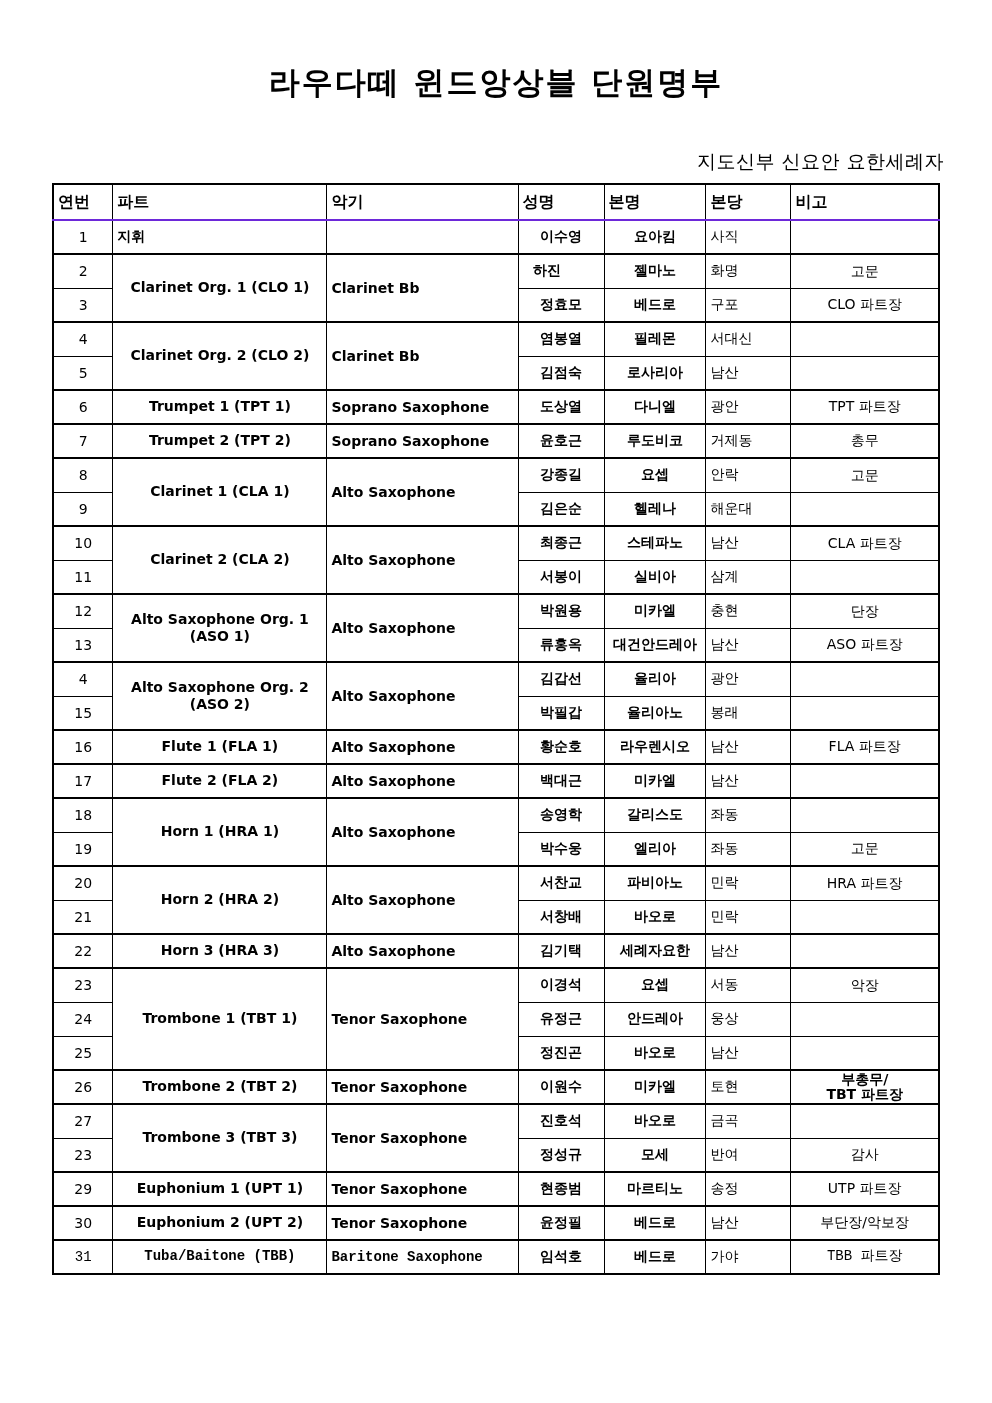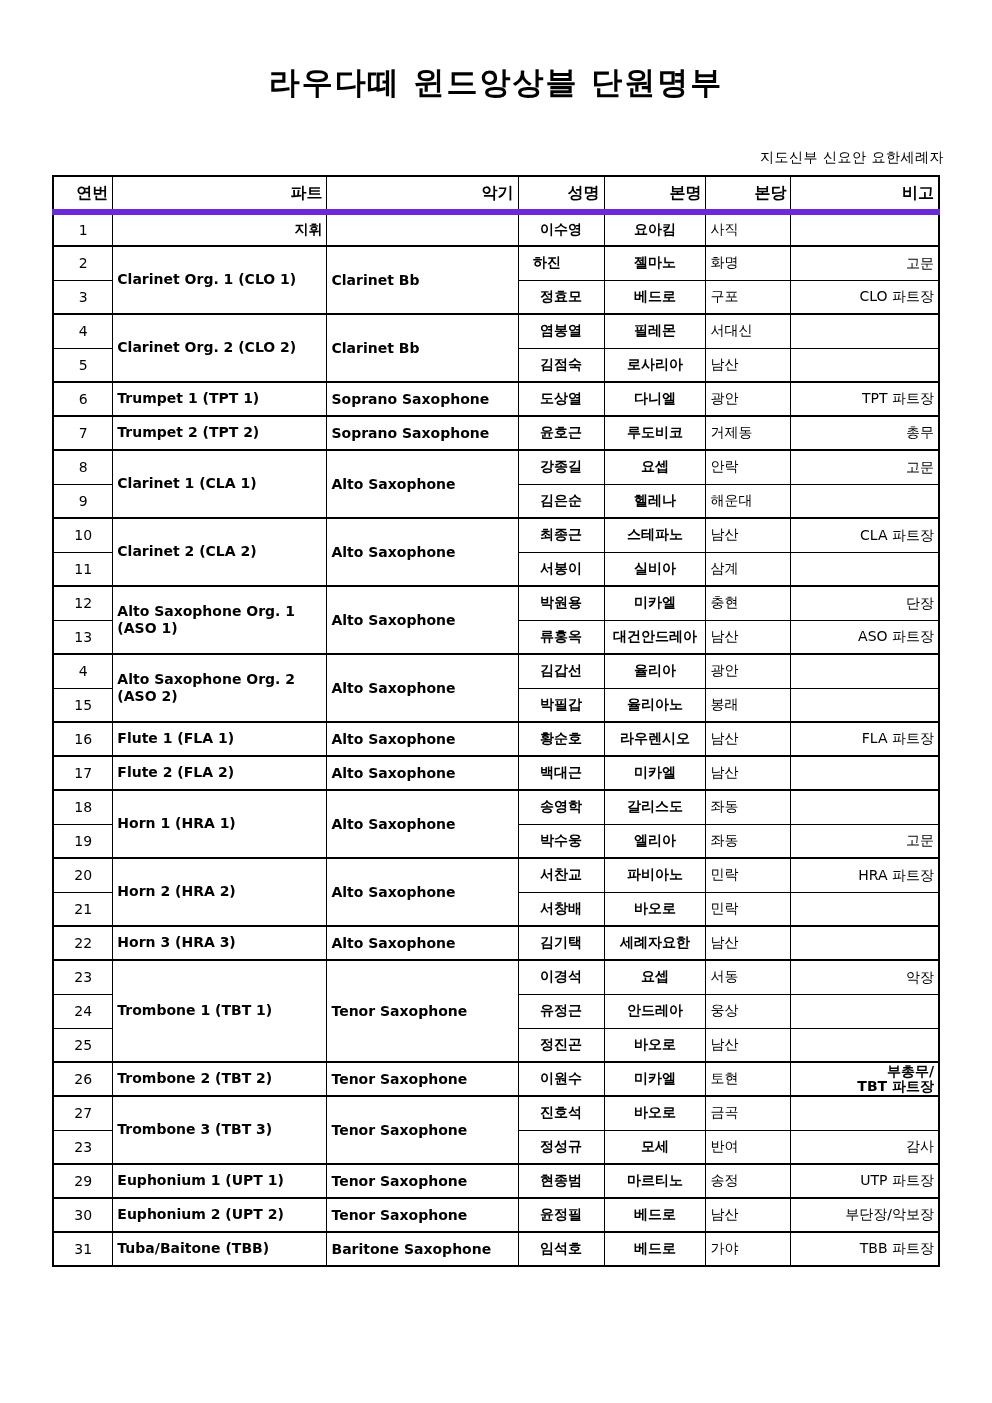--- a/index.html
+++ b/index.html
@@ -30,21 +30,21 @@
     font-weight: bold;
     letter-spacing: 2px;
     padding-top: 64px;
     line-height: 1.2;
   }
 
   .subtitle-row {
     text-align: right;
     padding-right: 48px;
     padding-top: 48px;
-    font-size: 14px;
+    font-size: 19px;
     font-weight: normal;
     letter-spacing: 0.5px;
   }
 
   .table-wrap {
     padding: 8px 52px 0 52px;
     box-sizing: border-box;
   }
 
   table.roster {
@@ -69,43 +69,43 @@
     font-size: 14px;
     height: 34px;
     box-sizing: border-box;
     vertical-align: middle;
     overflow: hidden;
   }
 
   table.roster thead th {
     font-weight: bold;
     font-size: 16px;
-    text-align: right;
+    text-align: left;
     height: 36px;
-    border-bottom: 6px solid #6d28d9;
+    border-bottom: 2px solid #6d28d9;
   }
 
   
   td.cell-no {
     text-align: center;
     font-size: 15px;
     font-weight: normal;
   }
 
   
   td.cell-part {
-    text-align: left;
+    text-align: center;
     font-weight: bold;
     font-size: 14.5px;
     vertical-align: middle;
     line-height: 1.25;
     padding-left: 7px;
   }
   td.cell-part.center {
-    text-align: right;
+    text-align: left;
     padding-left: 4px;
   }
 
   td.cell-inst {
     text-align: left;
     font-weight: bold;
     font-size: 14.5px;
     vertical-align: middle;
   }
 
@@ -131,39 +131,40 @@
     font-size: 16px;
     border-radius: 6px;
   }
 
   td.cell-par {
     font-size: 15px;
     font-weight: normal;
   }
 
   td.cell-rem {
-    text-align: right;
+    text-align: center;
     font-size: 14.5px;
     font-weight: normal;
     line-height: 1.12;
   }
   td.cell-rem .two-line {
     display: block;
     font-size: 14px;
     font-weight: bold;
   }
 
   
   tr.group-start > td,
   tr.group-start > th {
     border-top: 2px solid #000;
   }
 
   tr.last-row > td {
     border-bottom: 2px solid #000;
+    font-family: Liberation Mono, monospace;
   }
 </style>
 </head>
 <body>
 
 <div id="page">
 
   <div class="doc-title">라우다떼 윈드앙상블 단원명부</div>
 
   <div class="subtitle-row">지도신부 신요안 요한세례자</div>

